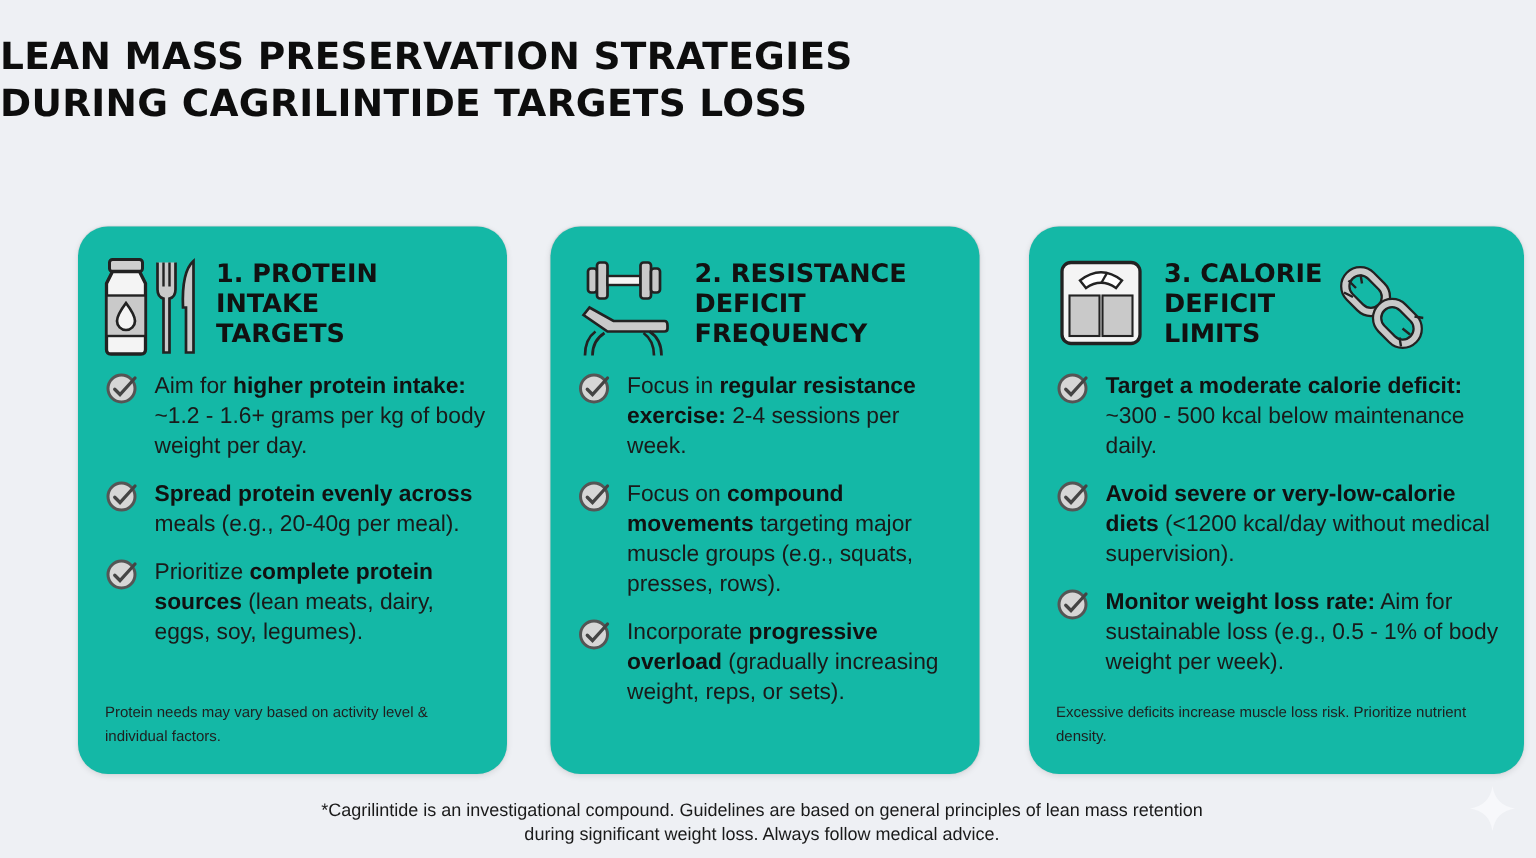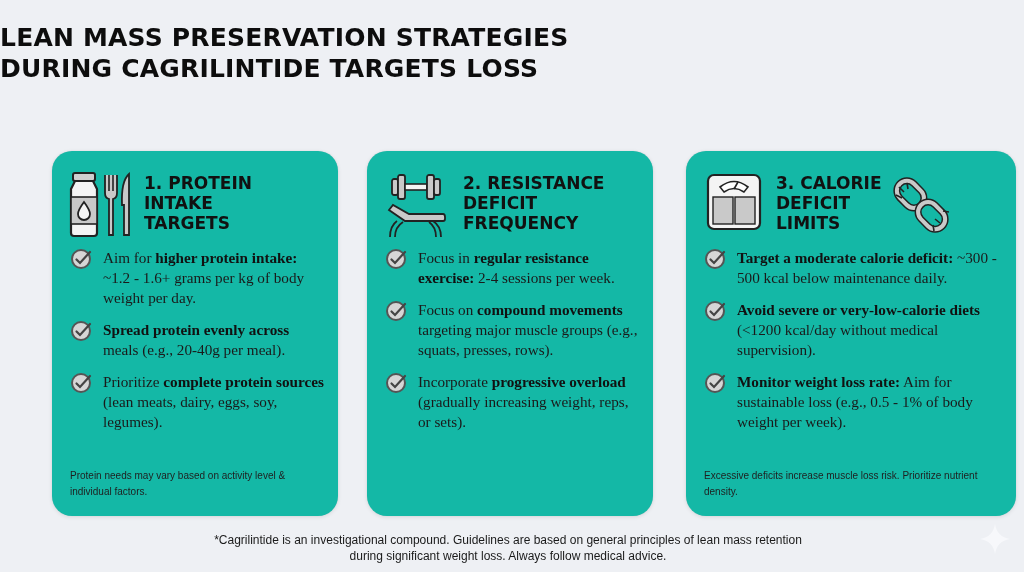--- a/index.html
+++ b/index.html
@@ -41,21 +41,21 @@
   .card-title {
     position: absolute;
     top: 2px;
     font-family: "DejaVu Sans", sans-serif;
     font-weight: bold;
     font-size: 17px;
     line-height: 20px;
     color: #111;
   }
   .bullets { position: absolute; top: 97px; left: 18px; right: 10px; }
-  .bullet { display: flex; align-items: flex-start; margin-bottom: 12px; font-family: Liberation Serif, serif; }
+  .bullet { display: flex; align-items: flex-start; margin-bottom: 12px; }
   .check { flex: 0 0 22px; width: 22px; height: 22px; margin-right: 11px; margin-top: 0px; }
   .btext { font-size: 15.2px; line-height: 20px; color: #1a1a1a; }
   .btext b { font-weight: bold; color: #111; }
   .card-note {
     position: absolute;
     left: 18px; right: 12px;
     top: 317px;
     font-size: 10px;
     line-height: 16px;
     color: #1f1f1f;

